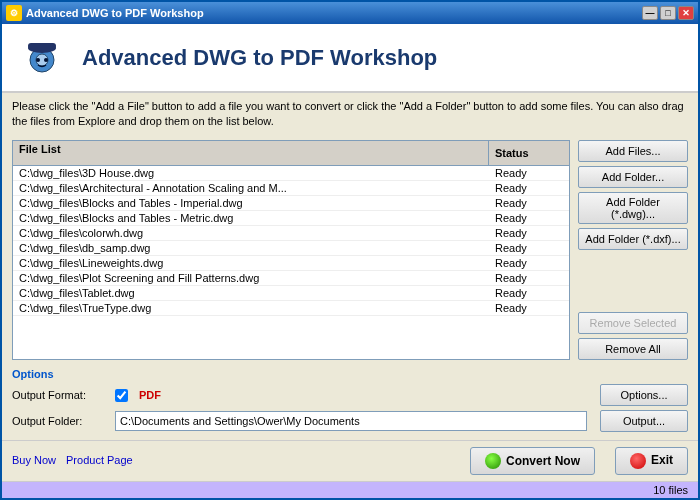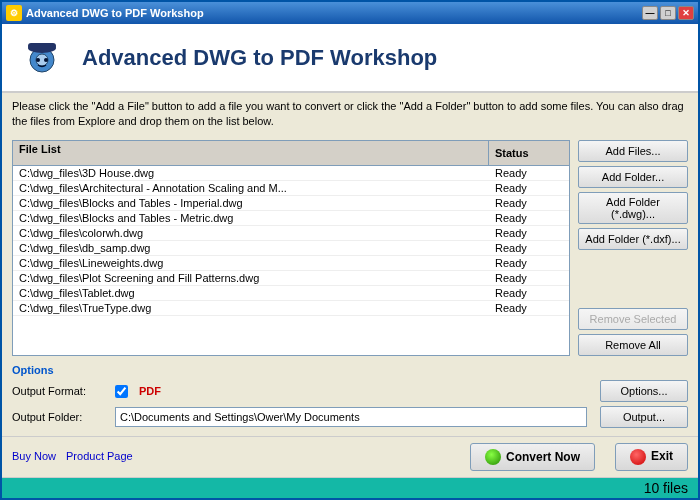--- a/index.html
+++ b/index.html
@@ -271,23 +271,23 @@
       flex-shrink: 0;
     }
     .red-dot {
       width: 16px;
       height: 16px;
       background: radial-gradient(circle at 40% 35%, #ff6666, #cc0000);
       border-radius: 50%;
       flex-shrink: 0;
     }
     .status-bar {
-      background: #14b8a6;
+      background: #c4b5fd;
       padding: 2px 10px;
-      font-size: 14px;
+      font-size: 11px;
       text-align: right;
       border-top: 1px solid #ccc;
       flex-shrink: 0;
     }
     .link-bar {
       display: flex;
       gap: 10px;
       padding: 0 0 2px 0;
     }
     .link-text {

